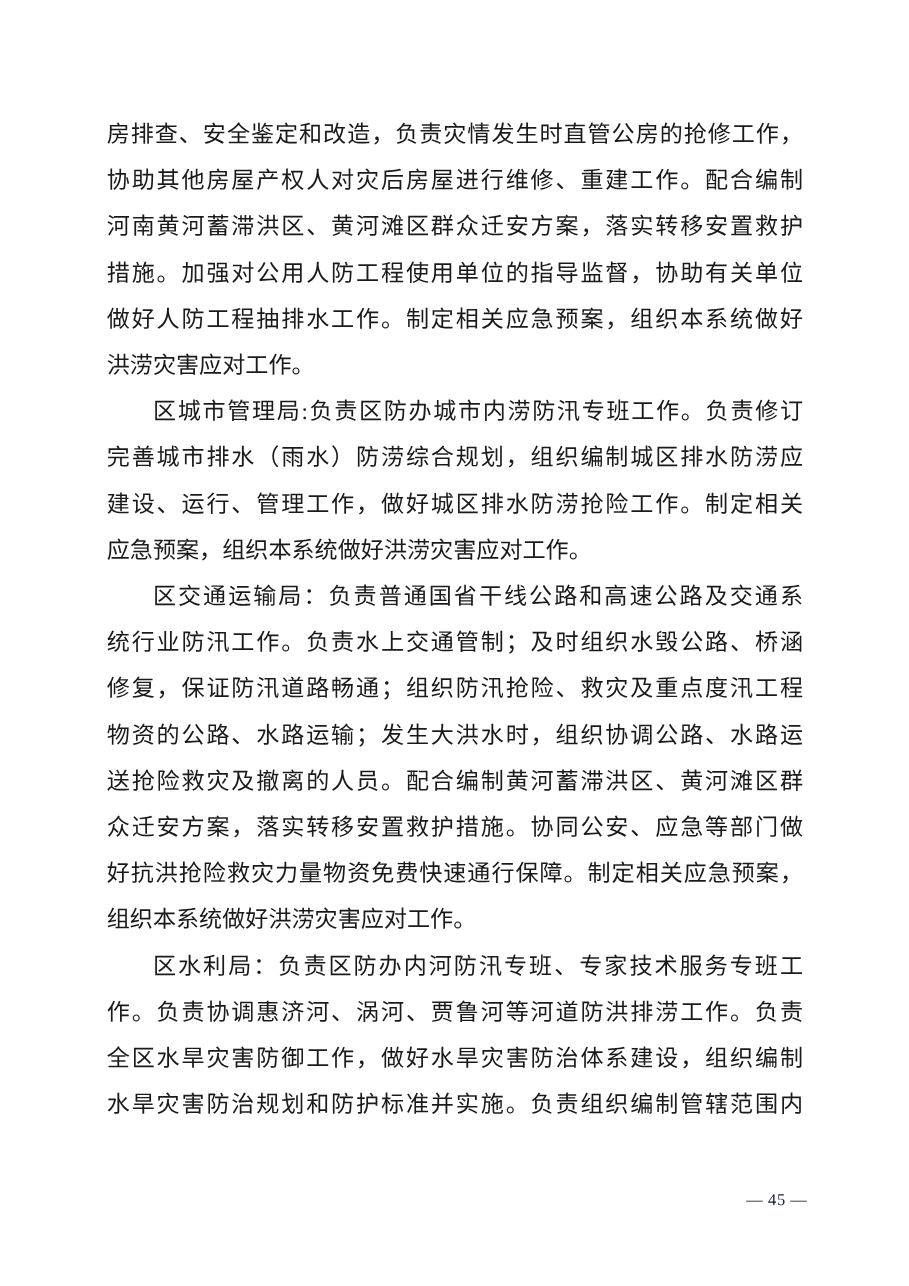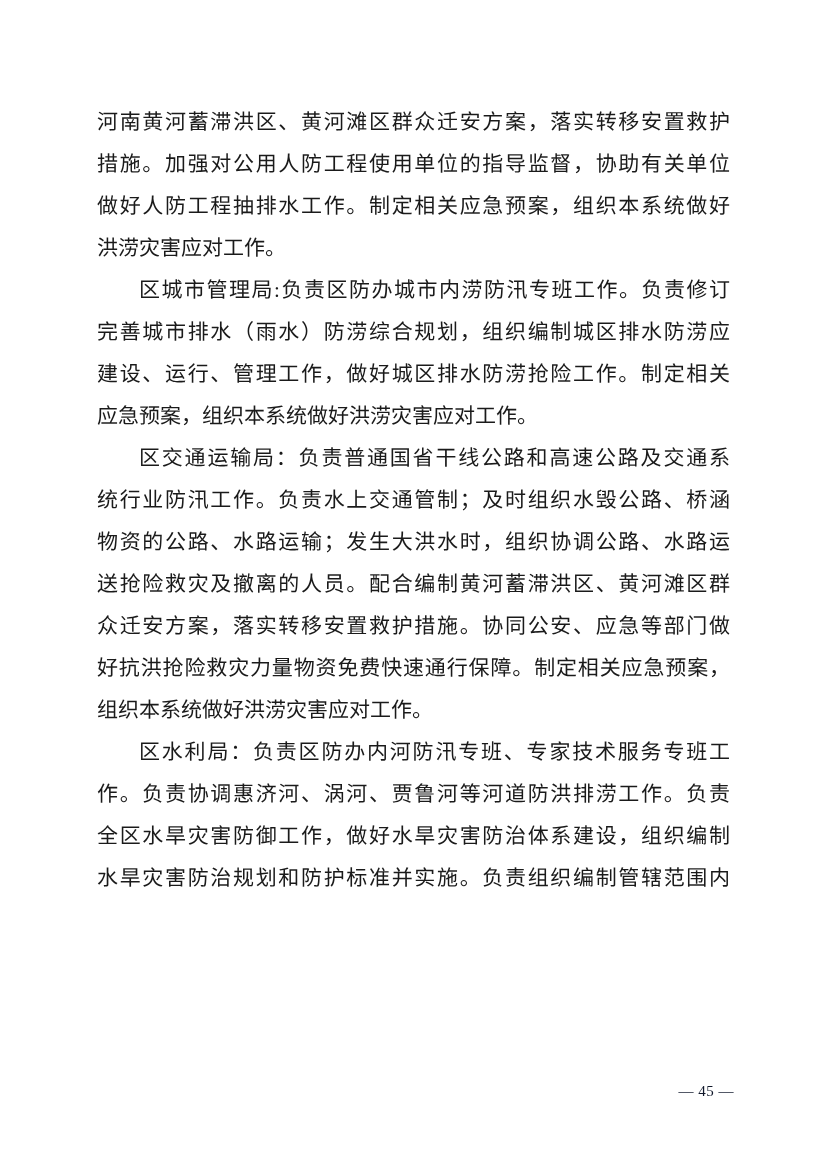--- a/index.html
+++ b/index.html
@@ -47,36 +47,39 @@
     color: #0f172a;
   }
 </style>
 </head>
 <body>
 
 <div class="page">
   <div class="content">
 
     <div class="para">
+      <div class="line">房排查、安全鉴定和改造，负责灾情发生时直管公房的抢修工作，</div>
+      <div class="line">协助其他房屋产权人对灾后房屋进行维修、重建工作。配合编制</div>
       <div class="line">河南黄河蓄滞洪区、黄河滩区群众迁安方案，落实转移安置救护</div>
       <div class="line">措施。加强对公用人防工程使用单位的指导监督，协助有关单位</div>
       <div class="line">做好人防工程抽排水工作。制定相关应急预案，组织本系统做好</div>
       <div class="line end">洪涝灾害应对工作。</div>
     </div>
 
     <div class="para">
       <div class="line first"><span class="lead">区城市管理局:</span><span>负责区防办城市内涝防汛专班工作。负责修订</span></div>
       <div class="line">完善城市排水（雨水）防涝综合规划，组织编制城区排水防涝应</div>
       <div class="line">建设、运行、管理工作，做好城区排水防涝抢险工作。制定相关</div>
       <div class="line end">应急预案，组织本系统做好洪涝灾害应对工作。</div>
     </div>
 
     <div class="para">
       <div class="line first"><span class="lead">区交通运输局：</span><span>负责普通国省干线公路和高速公路及交通系</span></div>
       <div class="line">统行业防汛工作。负责水上交通管制；及时组织水毁公路、桥涵</div>
+      <div class="line">修复，保证防汛道路畅通；组织防汛抢险、救灾及重点度汛工程</div>
       <div class="line">物资的公路、水路运输；发生大洪水时，组织协调公路、水路运</div>
       <div class="line">送抢险救灾及撤离的人员。配合编制黄河蓄滞洪区、黄河滩区群</div>
       <div class="line">众迁安方案，落实转移安置救护措施。协同公安、应急等部门做</div>
       <div class="line">好抗洪抢险救灾力量物资免费快速通行保障。制定相关应急预案，</div>
       <div class="line end">组织本系统做好洪涝灾害应对工作。</div>
     </div>
 
     <div class="para">
       <div class="line first"><span class="lead">区水利局：</span><span>负责区防办内河防汛专班、专家技术服务专班工</span></div>
       <div class="line">作。负责协调惠济河、涡河、贾鲁河等河道防洪排涝工作。负责</div>

